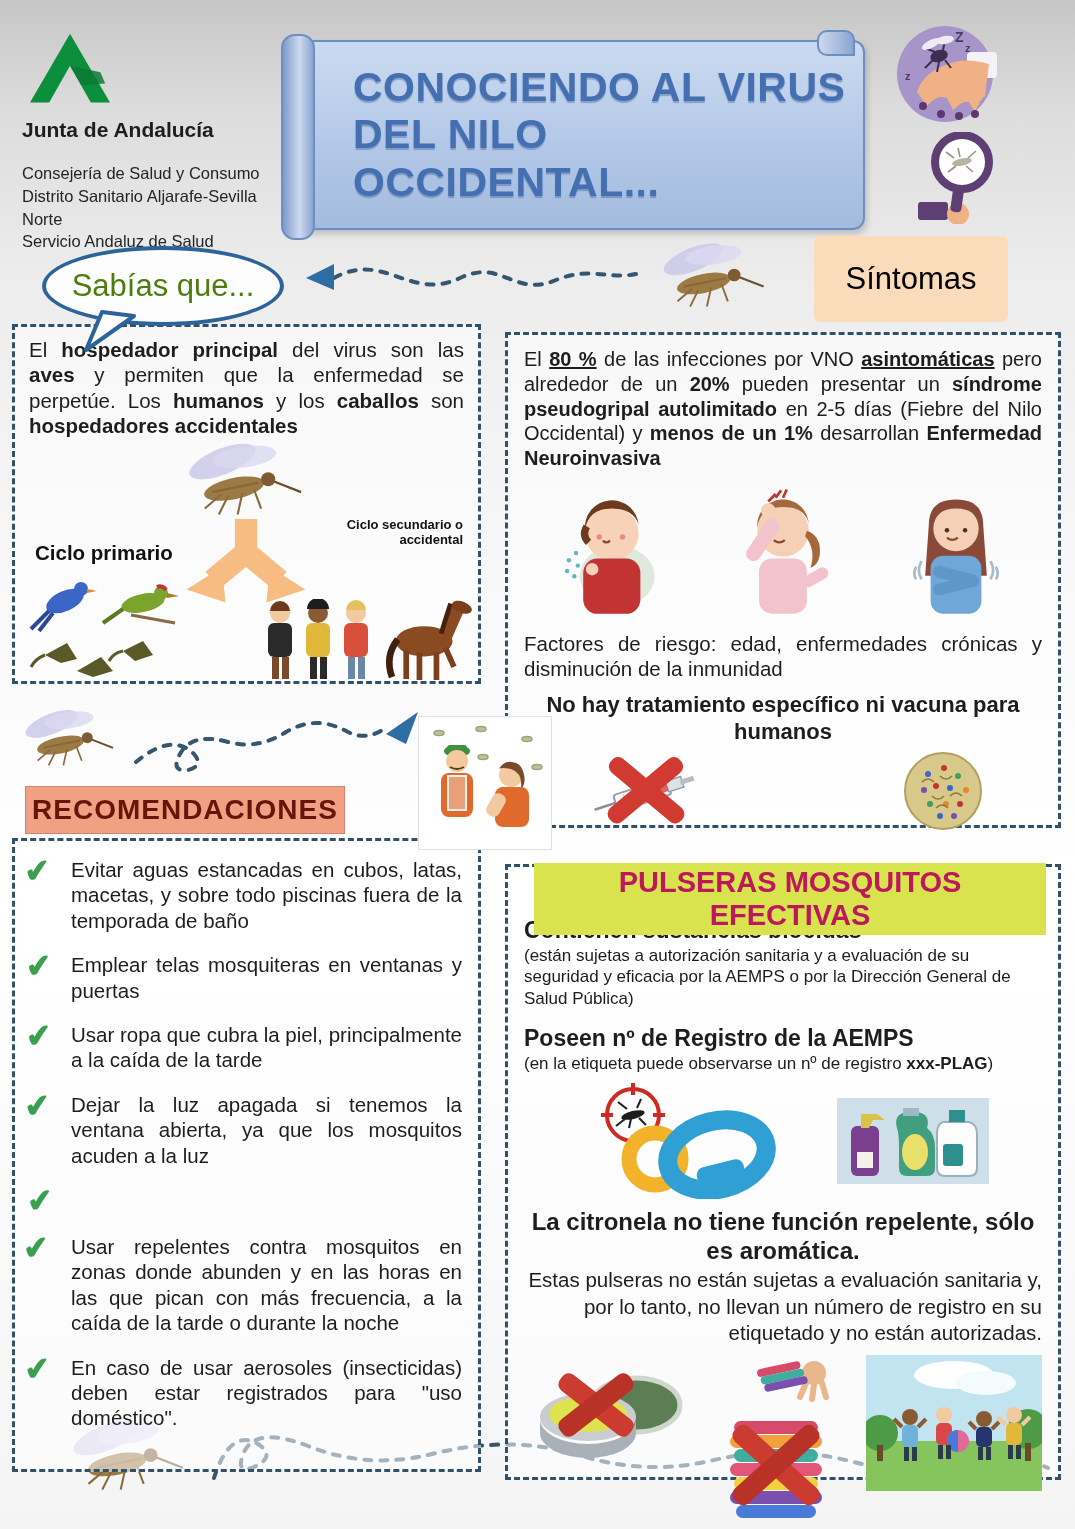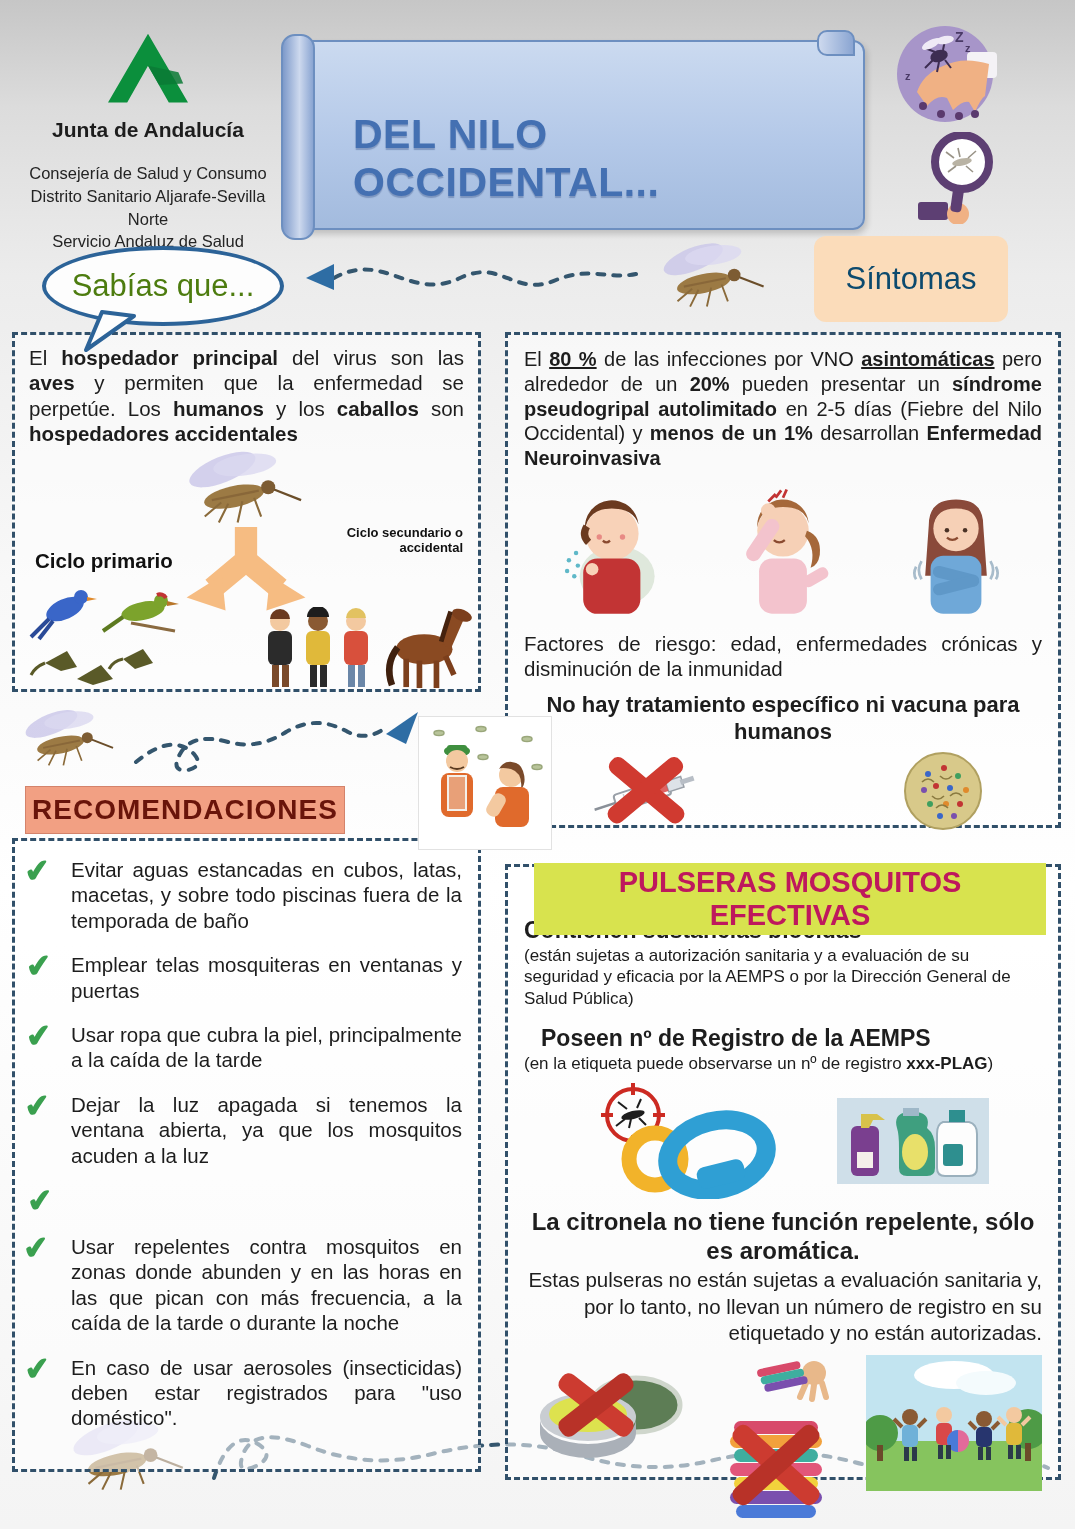--- a/index.html
+++ b/index.html
@@ -6,42 +6,42 @@
   .page{
     position:relative;width:1075px;height:1529px;margin:0 auto;overflow:hidden;
     background:linear-gradient(180deg,#c6c6c6 0%,#dcdcdc 7%,#ececec 18%,#f8f8f8 38%,#ffffff 58%,#f4f4f4 100%);
     font-family:"Liberation Sans",sans-serif;color:#1d1d1d;
   }
   .abs{position:absolute;}
   .dashed-box{border:3px dashed #31506a;background:rgba(255,255,255,.55);z-index:1;box-sizing:border-box;}
   .para{font-size:20.5px;line-height:1.24;text-align:justify;}
   .para b{font-weight:bold;}
   
-  .logo-block{left:22px;top:26px;width:252px;text-align:center;z-index:2;}
+  .logo-block{left:22px;top:26px;width:252px;text-align:left;z-index:2;}
   .logo-title{font-size:21px;font-weight:bold;color:#1d1d1d;margin-top:2px;}
   .org-lines{margin-top:20px;font-size:16.5px;line-height:1.38;color:#242424;}
   
   .banner{left:293px;top:40px;width:568px;height:186px;z-index:2;
     background:linear-gradient(180deg,#cbdaf0 0%,#b3c8e8 55%,#a3bbde 100%);
     border:2px solid #6d8fc0;border-radius:12px;box-shadow:2px 4px 6px rgba(0,0,0,.18);
     display:flex;align-items:center;}
   .banner-curl{left:-14px;top:-8px;width:30px;height:202px;border:2px solid #6d8fc0;border-radius:14px;
     background:linear-gradient(90deg,#7e9aca,#cdd9ee 55%,#8aa5d2);}
   .banner-curl2{right:8px;top:-12px;width:34px;height:22px;border:2px solid #6d8fc0;border-radius:10px 10px 0 10px;
     background:linear-gradient(90deg,#cdd9ee,#8aa5d2);}
   .banner-text{padding-left:58px;font-weight:bold;font-size:41px;line-height:1.16;color:#4470b2;
     text-shadow:0 2px 1px rgba(40,70,125,.35);letter-spacing:.5px;}
   
   .bubble{left:42px;top:246px;width:234px;height:72px;border:4px solid #2c6398;border-radius:50%;
     background:#fdfdfd;display:flex;align-items:center;justify-content:center;font-size:31px;color:#4d7c0f;z-index:2;}
   
   .sintomas{left:814px;top:236px;width:194px;height:86px;background:#fbdcba;display:flex;align-items:center;
-    justify-content:center;font-size:31px;color:#0c4a6e;z-index:2;border-radius:12px;}
-  
-  .box-hosts{left:12px;top:332px;width:469px;height:360px;padding:10px 14px;}
+    justify-content:center;font-size:31px;color:#000000;z-index:2;border-radius:6px;}
+  
+  .box-hosts{left:12px;top:324px;width:469px;height:360px;padding:10px 14px;}
   .box-symptoms{left:505px;top:332px;width:556px;height:496px;padding:12px 16px;}
   .box-recs{left:12px;top:838px;width:469px;height:634px;padding:16px 16px 4px 12px;}
   .box-brace{left:505px;top:864px;width:556px;height:616px;padding:0 16px;}
   .cycle-label{font-weight:bold;font-size:20.5px;color:#111;}
   
   .recs-title{left:25px;top:786px;width:318px;height:46px;background:#f2a083;border:1px solid #d4836b;
     display:flex;align-items:center;justify-content:center;font-weight:bold;font-size:28px;color:#69140a;
     letter-spacing:1px;z-index:2;}
   .check-item{display:flex;gap:12px;margin-bottom:19px;}
   .check-mark{color:#3aa04f;font-size:31px;line-height:.9;flex:0 0 32px;font-weight:bold;transform:rotate(-6deg);}
@@ -91,21 +91,21 @@
       <div>Consejería de Salud y Consumo</div>
       <div>Distrito Sanitario Aljarafe-Sevilla Norte</div>
       <div>Servicio Andaluz de Salud</div>
     </div>
   </div>
 
   <div class="abs banner">
     <div class="abs banner-curl"></div>
     <div class="abs banner-curl2"></div>
     <div class="banner-text">
-      <br>
+      <span>CONOCIENDO AL VIRUS</span><br>
       <span>DEL NILO OCCIDENTAL...</span>
     </div>
   </div>
 
   <svg class="abs" style="left:893px;top:22px;" width="104" height="104" viewBox="0 0 104 104">
     <circle cx="52" cy="52" r="48" fill="#a795c9"></circle>
     <rect x="74" y="30" width="30" height="26" rx="4" fill="#f4f2f6"></rect>
     <path d="M96 42 Q70 34 50 44 Q30 52 24 70 L34 84 Q44 72 54 76 L60 88 Q70 78 76 80 L82 90 Q88 76 92 74 L96 42 Z" fill="#f0b184"></path>
     <circle cx="30" cy="84" r="4" fill="#5a3a6e"></circle>
       <circle cx="48" cy="92" r="4" fill="#5a3a6e"></circle>
@@ -369,21 +369,21 @@
       <span class="check-mark">✔</span>
       <span class="check-text">En caso de usar aerosoles (insecticidas) deben estar registrados para "uso doméstico".</span>
     </div>
   </div>
 
   <div class="abs dashed-box box-brace">
     <div class="brace-title">PULSERAS MOSQUITOS EFECTIVAS</div>
     <div class="brace-content">
       <div class="pt-title">Contienen sustancias biocidas</div>
       <div class="pt-note">(están sujetas a autorización sanitaria y a evaluación de su seguridad y eficacia por la AEMPS o por la Dirección General de Salud Pública)</div>
-      <div class="pt-title" style="margin-top:16px;margin-left:17px;">Poseen nº de Registro de la AEMPS</div>
+      <div class="pt-title" style="margin-top:16px;">Poseen nº de Registro de la AEMPS</div>
       <div class="pt-note">(en la etiqueta puede observarse un nº de registro <b>xxx-PLAG</b>)</div>
 
       <div class="brace-imgrow">
         <svg width="212" height="118" viewBox="0 0 212 118">
           <circle cx="56" cy="34" r="26" fill="none" stroke="#cc2a22" stroke-width="4"></circle>
           <path d="M56 2 v12 M56 54 v12 M24 34 h12 M76 34 h12" stroke="#cc2a22" stroke-width="4"></path>
           <ellipse cx="56" cy="34" rx="12" ry="4" fill="#1d1d1d" transform="rotate(-14 56 34)"></ellipse>
           <path d="M48 38 l-9 7 M54 38 l-2 9 M62 37 l7 7 M50 28 l-9 -7 M60 27 l4 -9" stroke="#1d1d1d" stroke-width="2" fill="none"></path>
           <circle cx="78" cy="78" r="26" fill="none" stroke="#f2b32a" stroke-width="15"></circle>
           <ellipse cx="140" cy="74" rx="50" ry="34" fill="none" stroke="#2f9fd4" stroke-width="19" transform="rotate(-14 140 74)"></ellipse>

